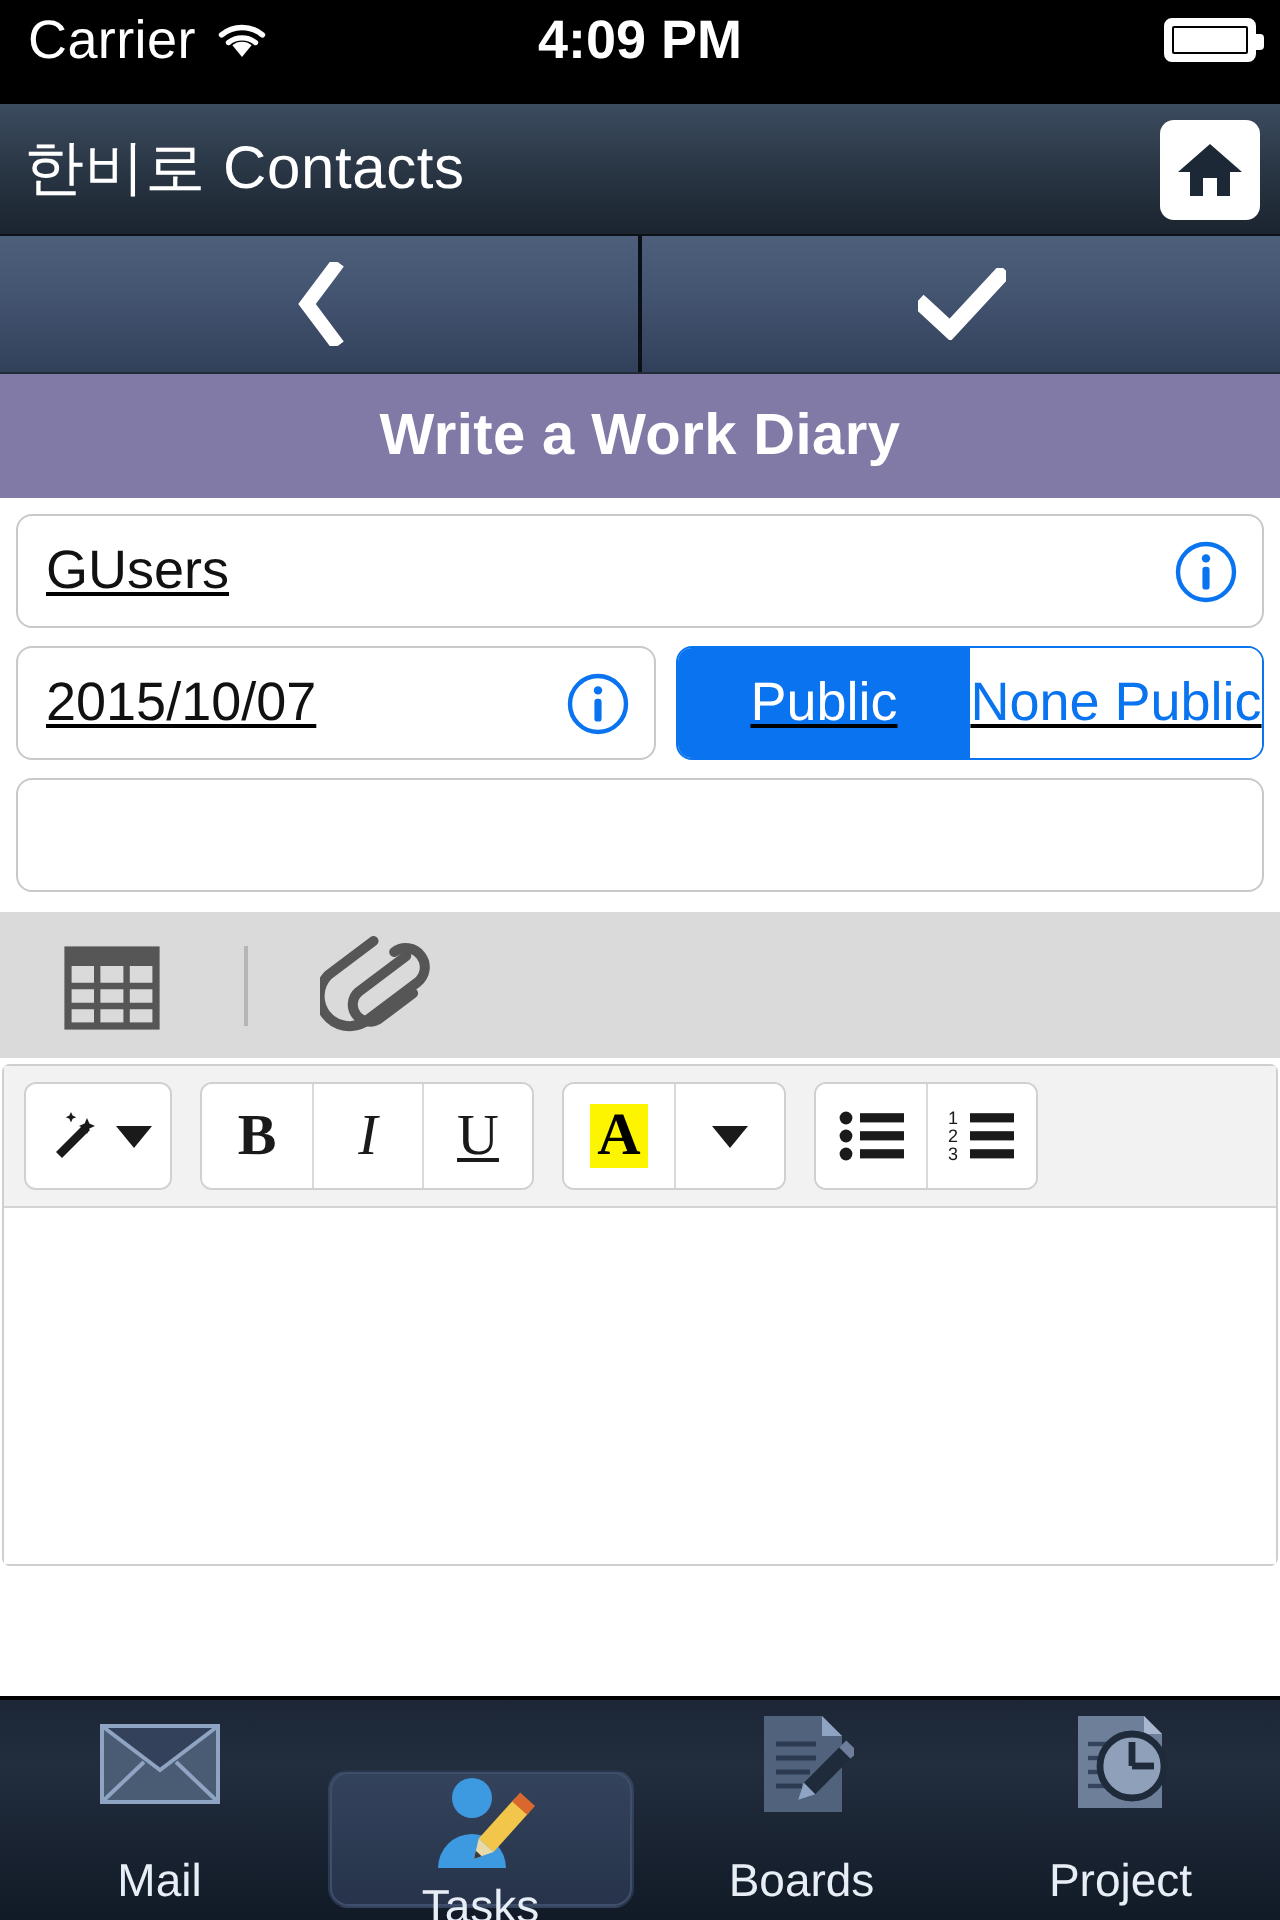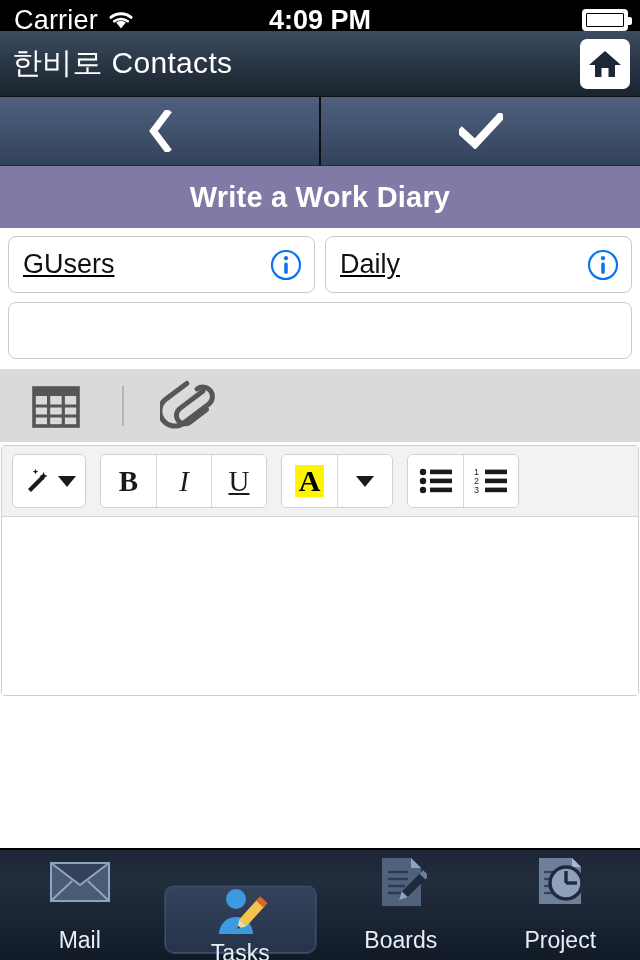--- a/index.html
+++ b/index.html
@@ -15,21 +15,21 @@
     position: relative;
     width: 640px;
     height: 960px;
     overflow: hidden;
     background: #ffffff;
   }
 
   
   .statusbar {
     position: relative;
-    height: 31px;
+    height: 52px;
     background: #000000;
     color: #ffffff;
   }
   .sb-left {
     position: absolute;
     left: 14px; top: 0;
     height: 40px;
     display: flex;
     align-items: center;
     gap: 8px;
@@ -379,30 +379,36 @@
 
     <div class="form-row">
       <div class="field">
         <span class="field-value">GUsers</span>
         <svg class="info-icon" viewBox="0 0 32 32">
           <circle cx="16" cy="16" r="14" fill="none" stroke="#0a74f0" stroke-width="2.2"></circle>
           <circle cx="16" cy="9.2" r="2.1" fill="#0a74f0"></circle>
           <rect x="14.2" y="13.4" width="3.6" height="11.4" rx="1.6" fill="#0a74f0"></rect>
         </svg>
       </div>
+    </div>
+
+    <div class="form-row">
       <div class="field">
-        <span class="field-value">Daily</span>
+        <span class="field-value">2015/10/07</span>
         <svg class="info-icon" viewBox="0 0 32 32">
           <circle cx="16" cy="16" r="14" fill="none" stroke="#0a74f0" stroke-width="2.2"></circle>
           <circle cx="16" cy="9.2" r="2.1" fill="#0a74f0"></circle>
           <rect x="14.2" y="13.4" width="3.6" height="11.4" rx="1.6" fill="#0a74f0"></rect>
         </svg>
       </div>
-    </div>
-
+      <div class="segmented">
+        <div class="seg active">Public</div>
+        <div class="seg">None Public</div>
+      </div>
+    </div>
 
     <div class="field-wide"></div>
   </div>
 
   <div class="attbar">
     <div class="attbtn">
       <svg width="52" height="52" viewBox="0 0 52 52">
         <rect x="4" y="8" width="44" height="38" fill="none" stroke="#565656" stroke-width="3.6"></rect>
         <rect x="4" y="8" width="44" height="8" fill="#565656"></rect>
         <line x1="18.6" y1="16" x2="18.6" y2="46" stroke="#565656" stroke-width="3.2"></line>

